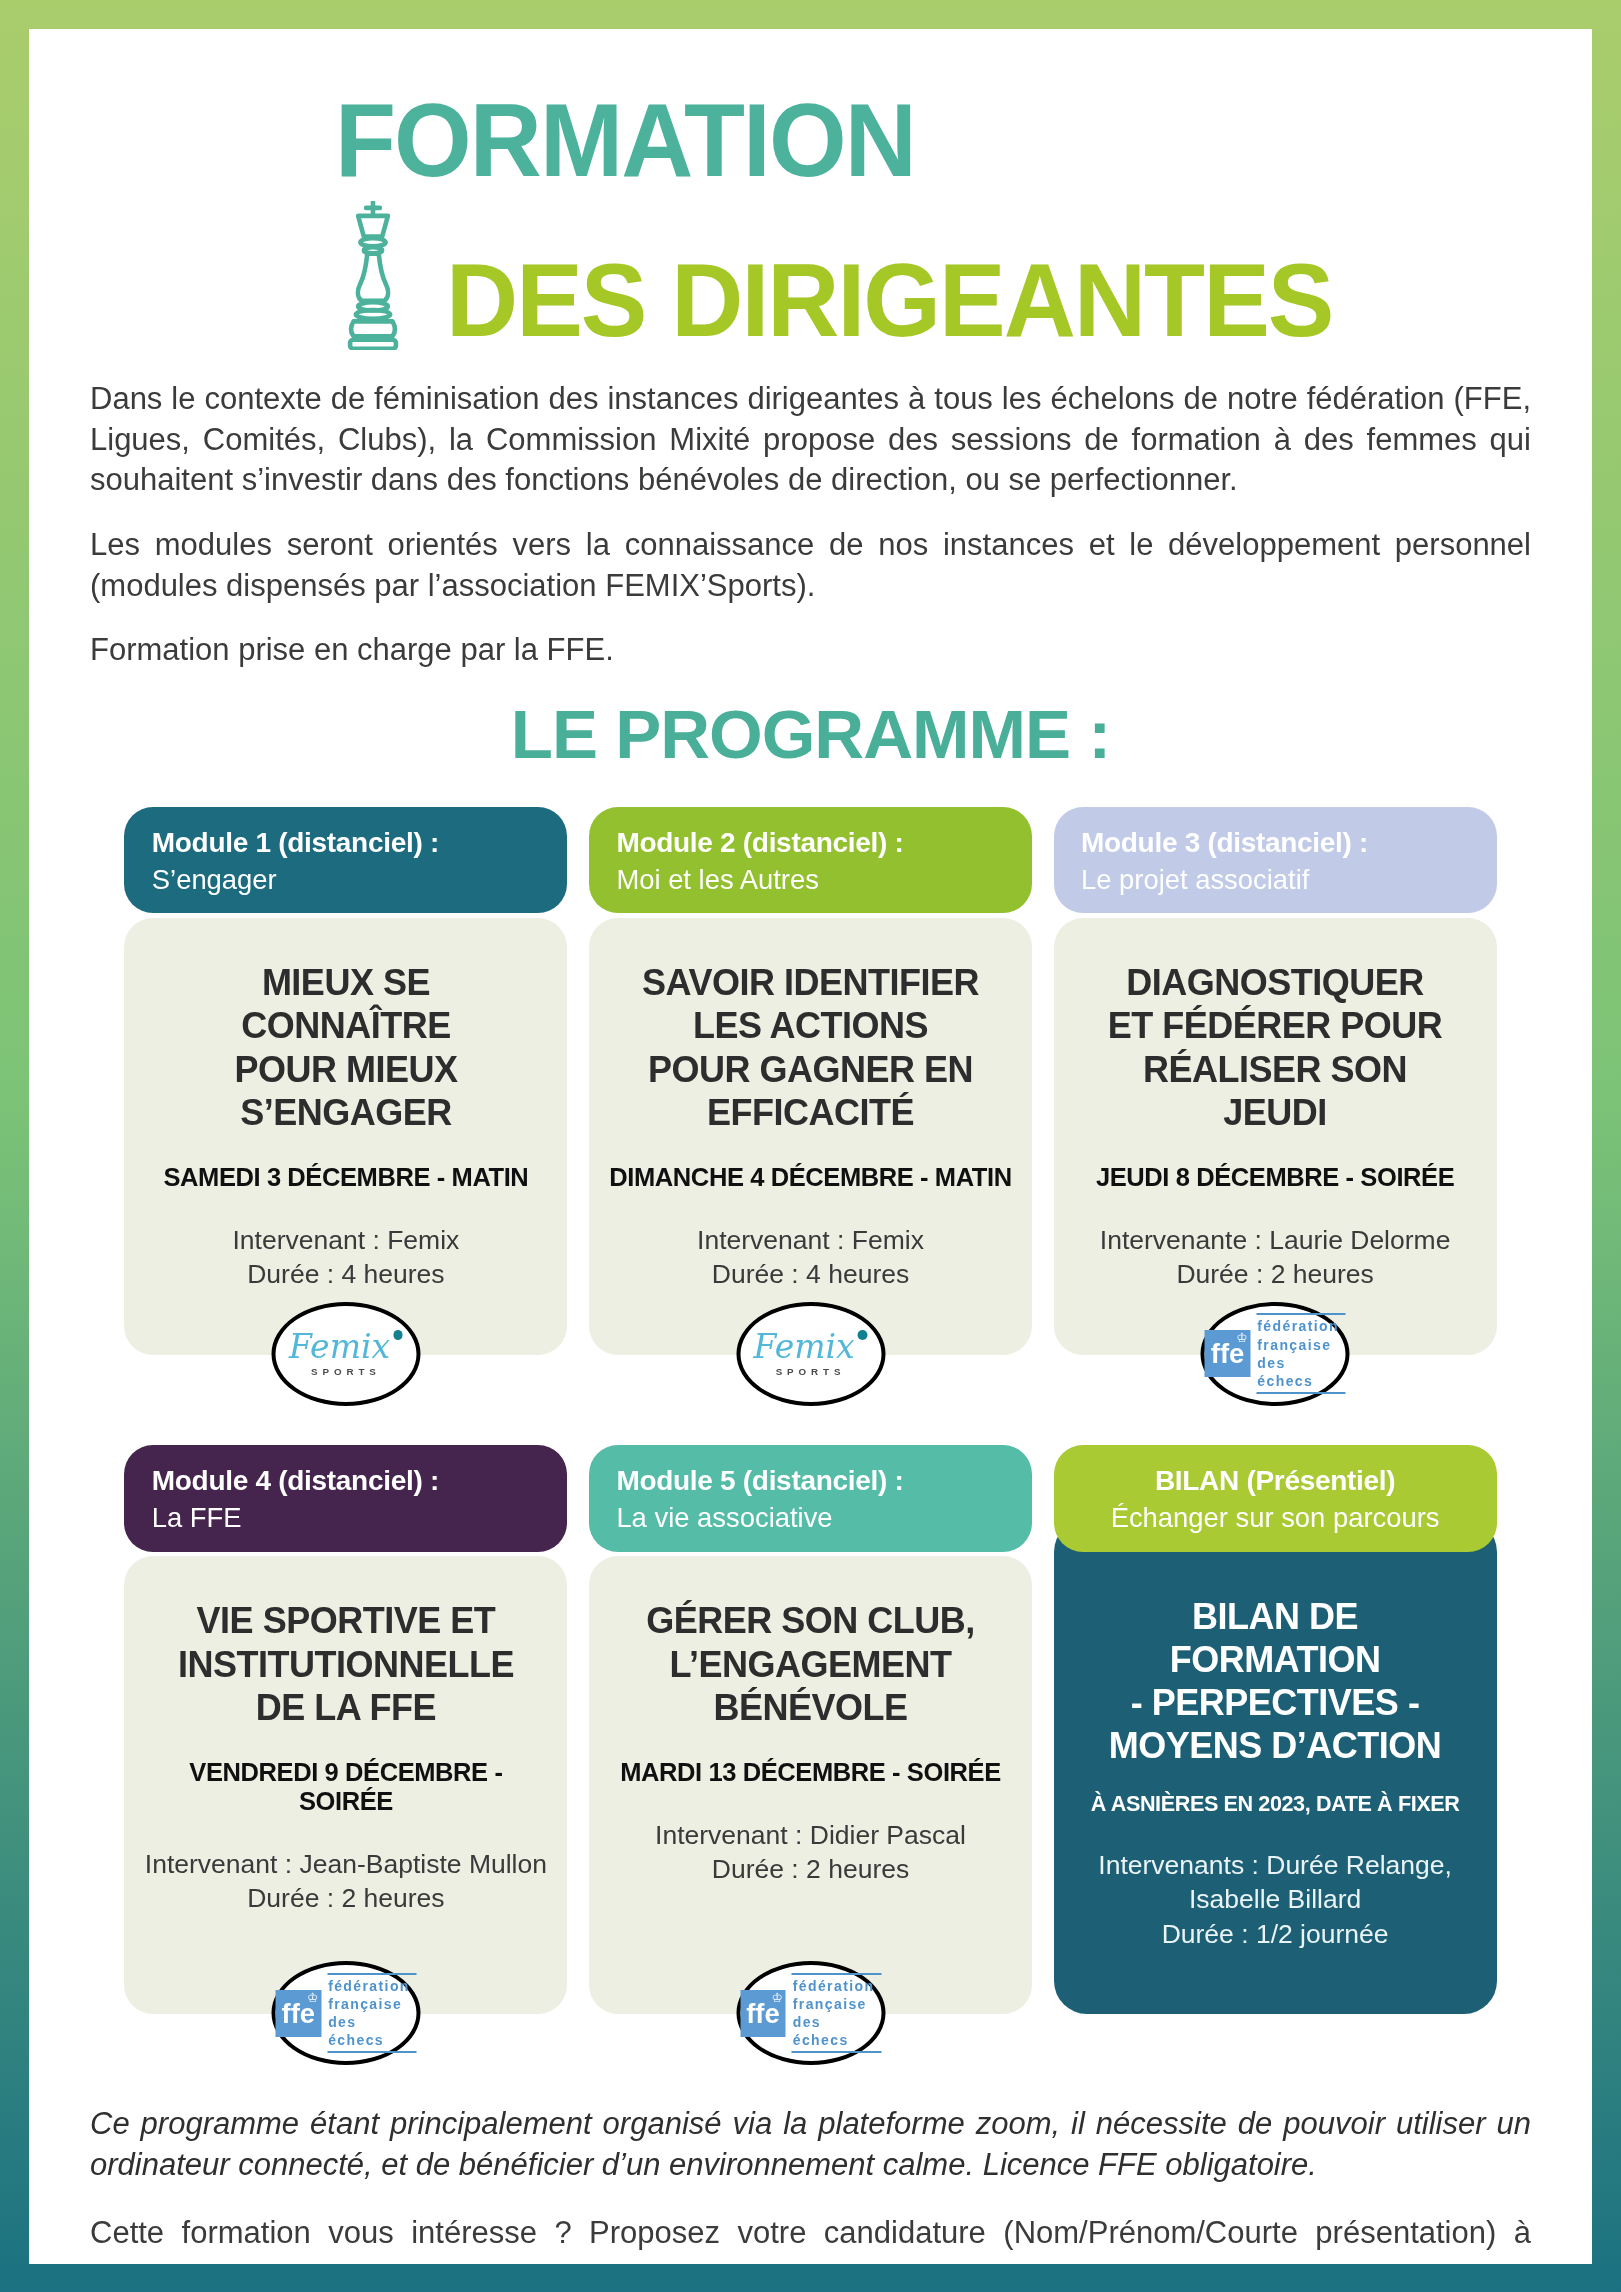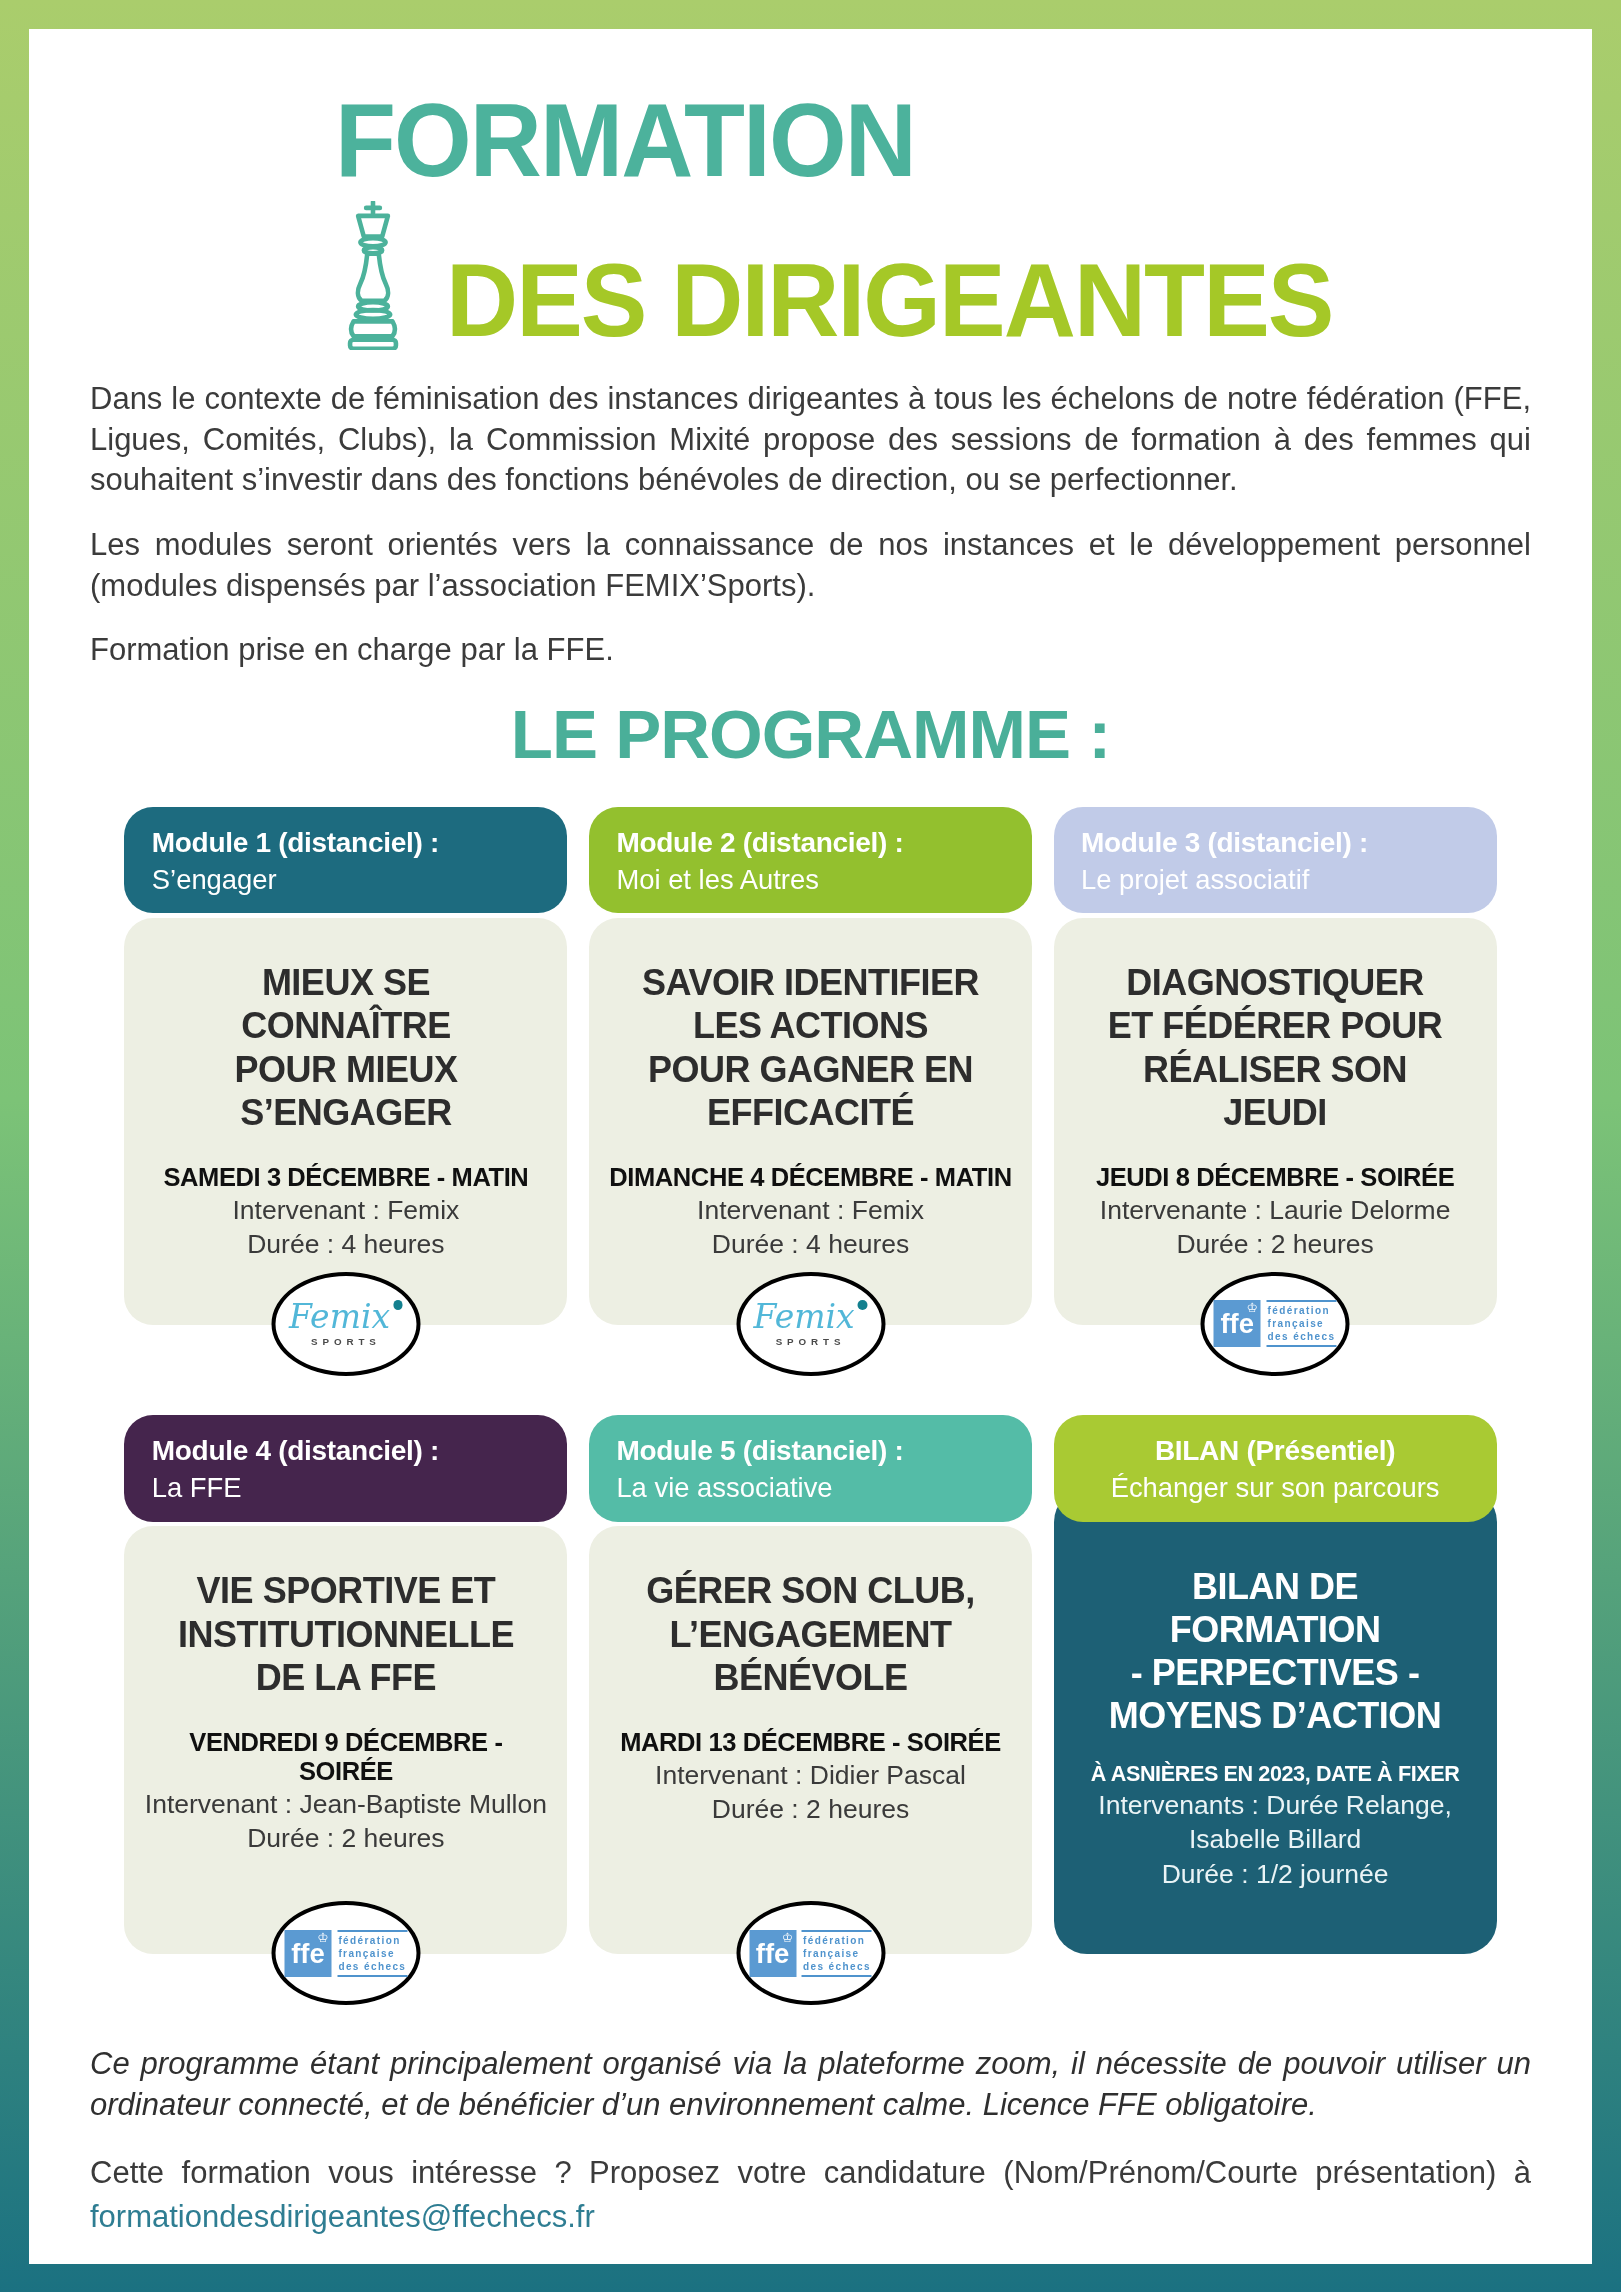--- a/index.html
+++ b/index.html
@@ -76,21 +76,21 @@
     min-height:323px;
   }
   .card-title {
     font-size:36px; font-weight:700; color:#2d2d2d;
     line-height:1.2; white-space:pre-line; letter-spacing:-0.5px;
   }
   .card-date {
     font-size:25.5px; font-weight:800; color:#101010;
     margin-top:29px; letter-spacing:-0.4px;
   }
-  .card-info { font-size:26.5px; color:#3a3a3a; margin-top:1px; line-height:1.35; }
+  .card-info { font-size:26.5px; color:#3a3a3a; margin-top:31px; line-height:1.35; }
   .card-info div { line-height:1.3; }
 
   
   .m6 .card-body {
     background:#1d6075; color:#fff;
     margin-top:-33px; padding-top:76px; border-radius:33px; z-index:1;
   }
   .m6 .card-title { color:#fff; }
   .m6 .card-date  { color:#fff; font-size:21.6px; margin-top:23.5px; }
   .m6 .card-info  { color:#eaf4f6; }
@@ -118,21 +118,21 @@
     display:flex; align-items:flex-end; justify-content:center;
     font-weight:700;
   }
   .ffe-mini .ffe-sq { width:47px; height:47px; font-size:27.4px; padding-bottom:7px; }
   .ffe-crown { position:absolute; top:0; right:2.9px; color:#fff; font-weight:400; }
   .ffe-mini .ffe-crown { font-size:12.7px; }
   .ffe-txt {
     color:#4f93cd; font-weight:700; text-align:left;
     border-top:2px solid #4f93cd; border-bottom:2px solid #4f93cd;
   }
-  .ffe-mini .ffe-txt { font-size:10px; line-height:1.3; letter-spacing:1.4px; padding:2px 1px; }
+  .ffe-mini .ffe-txt { font-size:14px; line-height:1.3; letter-spacing:1.4px; padding:2px 1px; }
 
   
   .footer { margin-top:90px; }
   .footer-note {
     font-style:italic; font-size:31px; line-height:1.32;
     color:#2f2f2f; text-align:justify;
   }
   .footer-cta {
     margin-top:25.5px; font-size:31px; line-height:1.4;
     color:#3b3b3b; text-align:justify;

